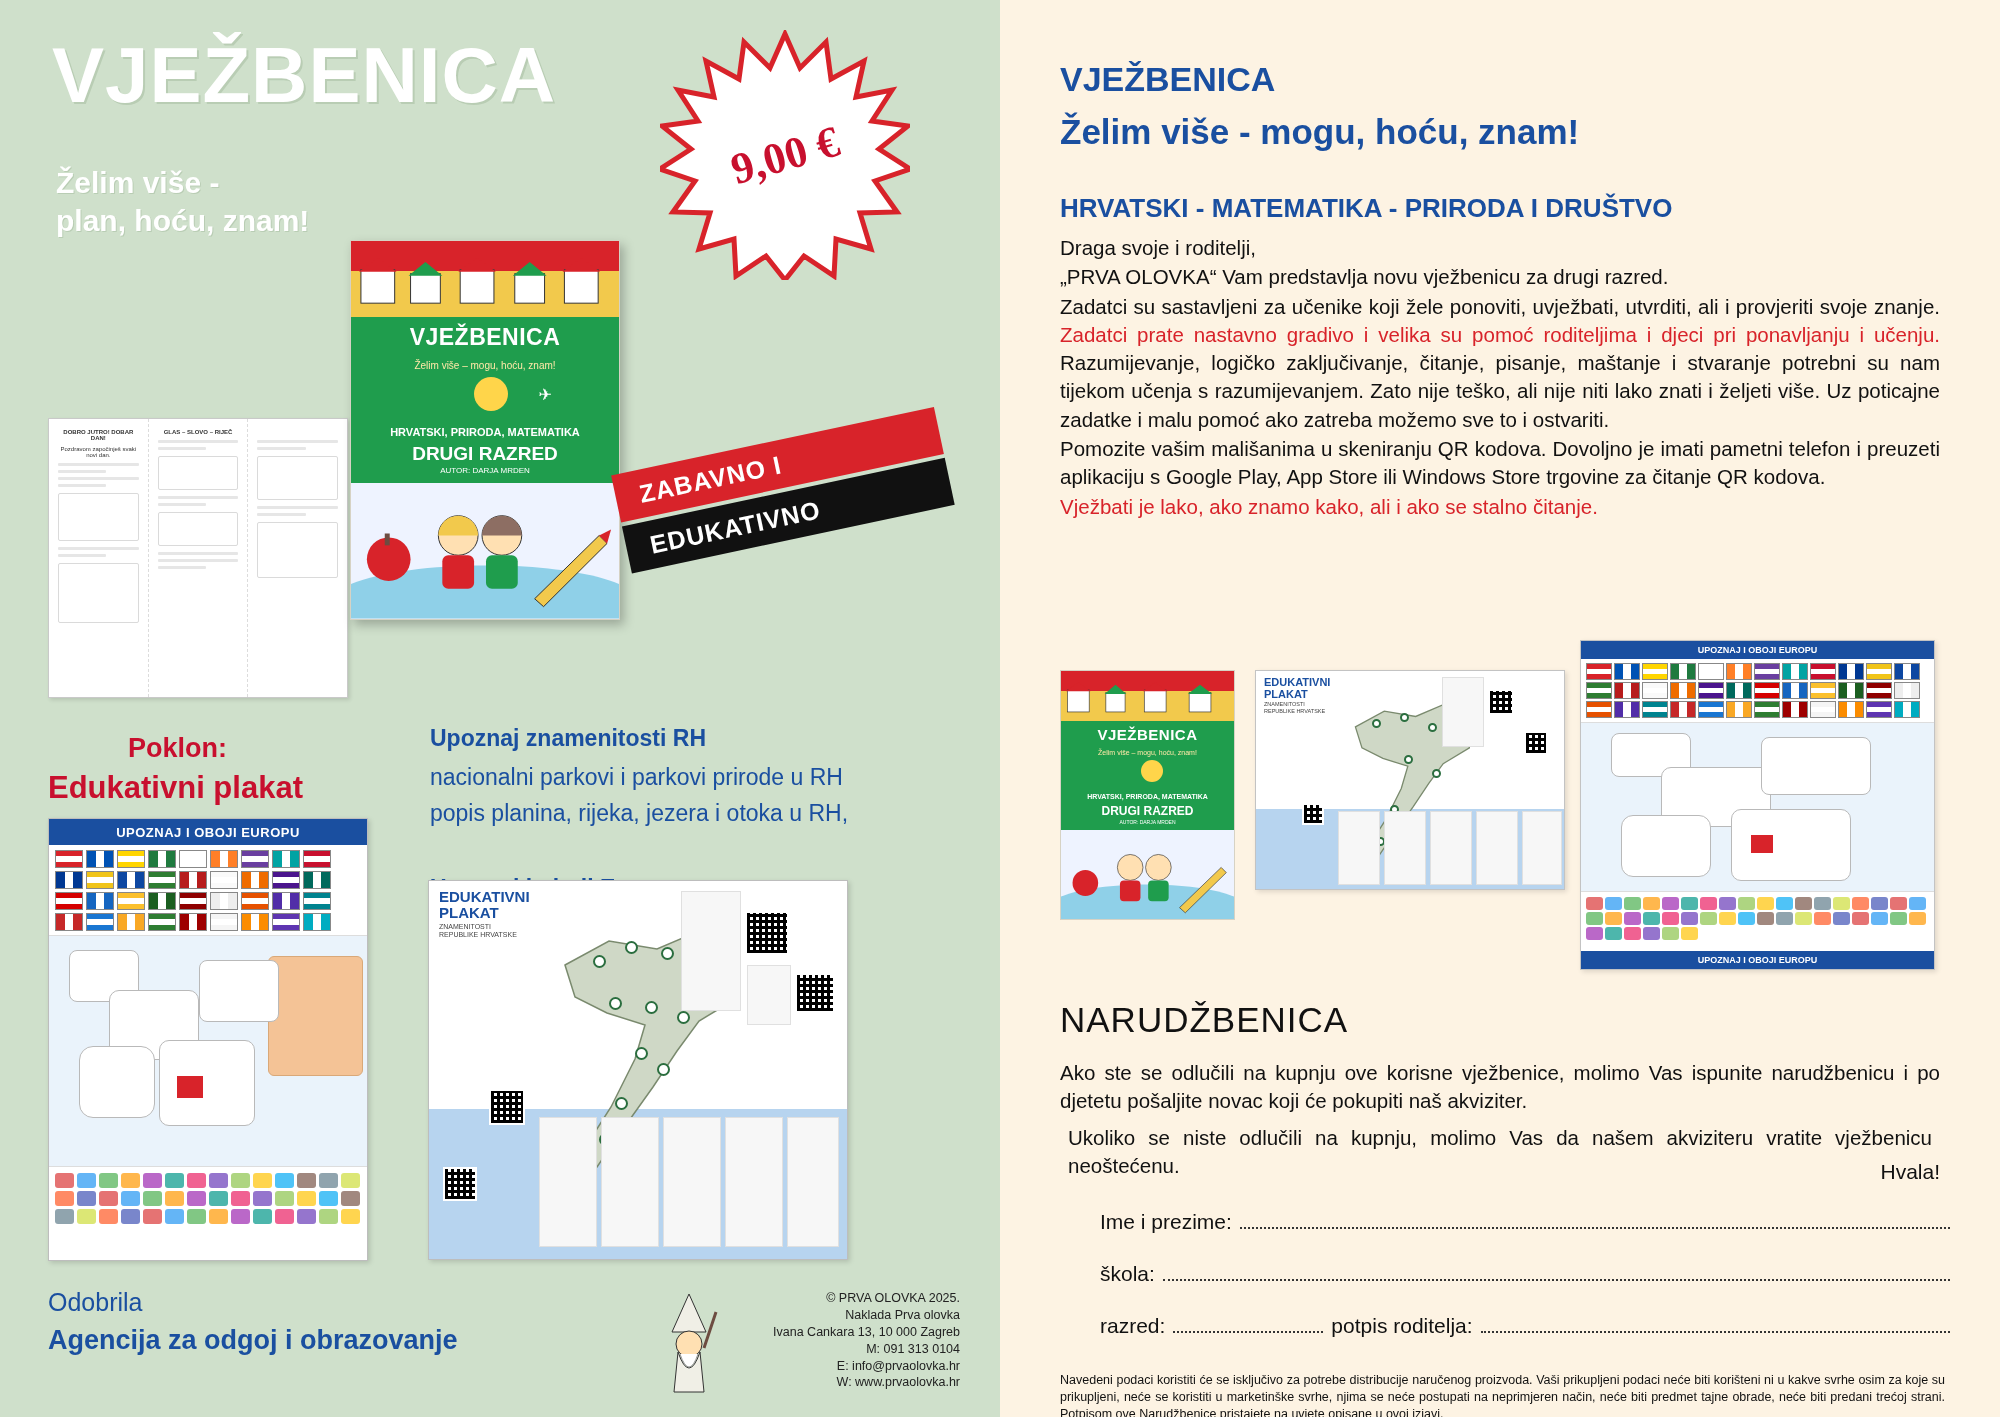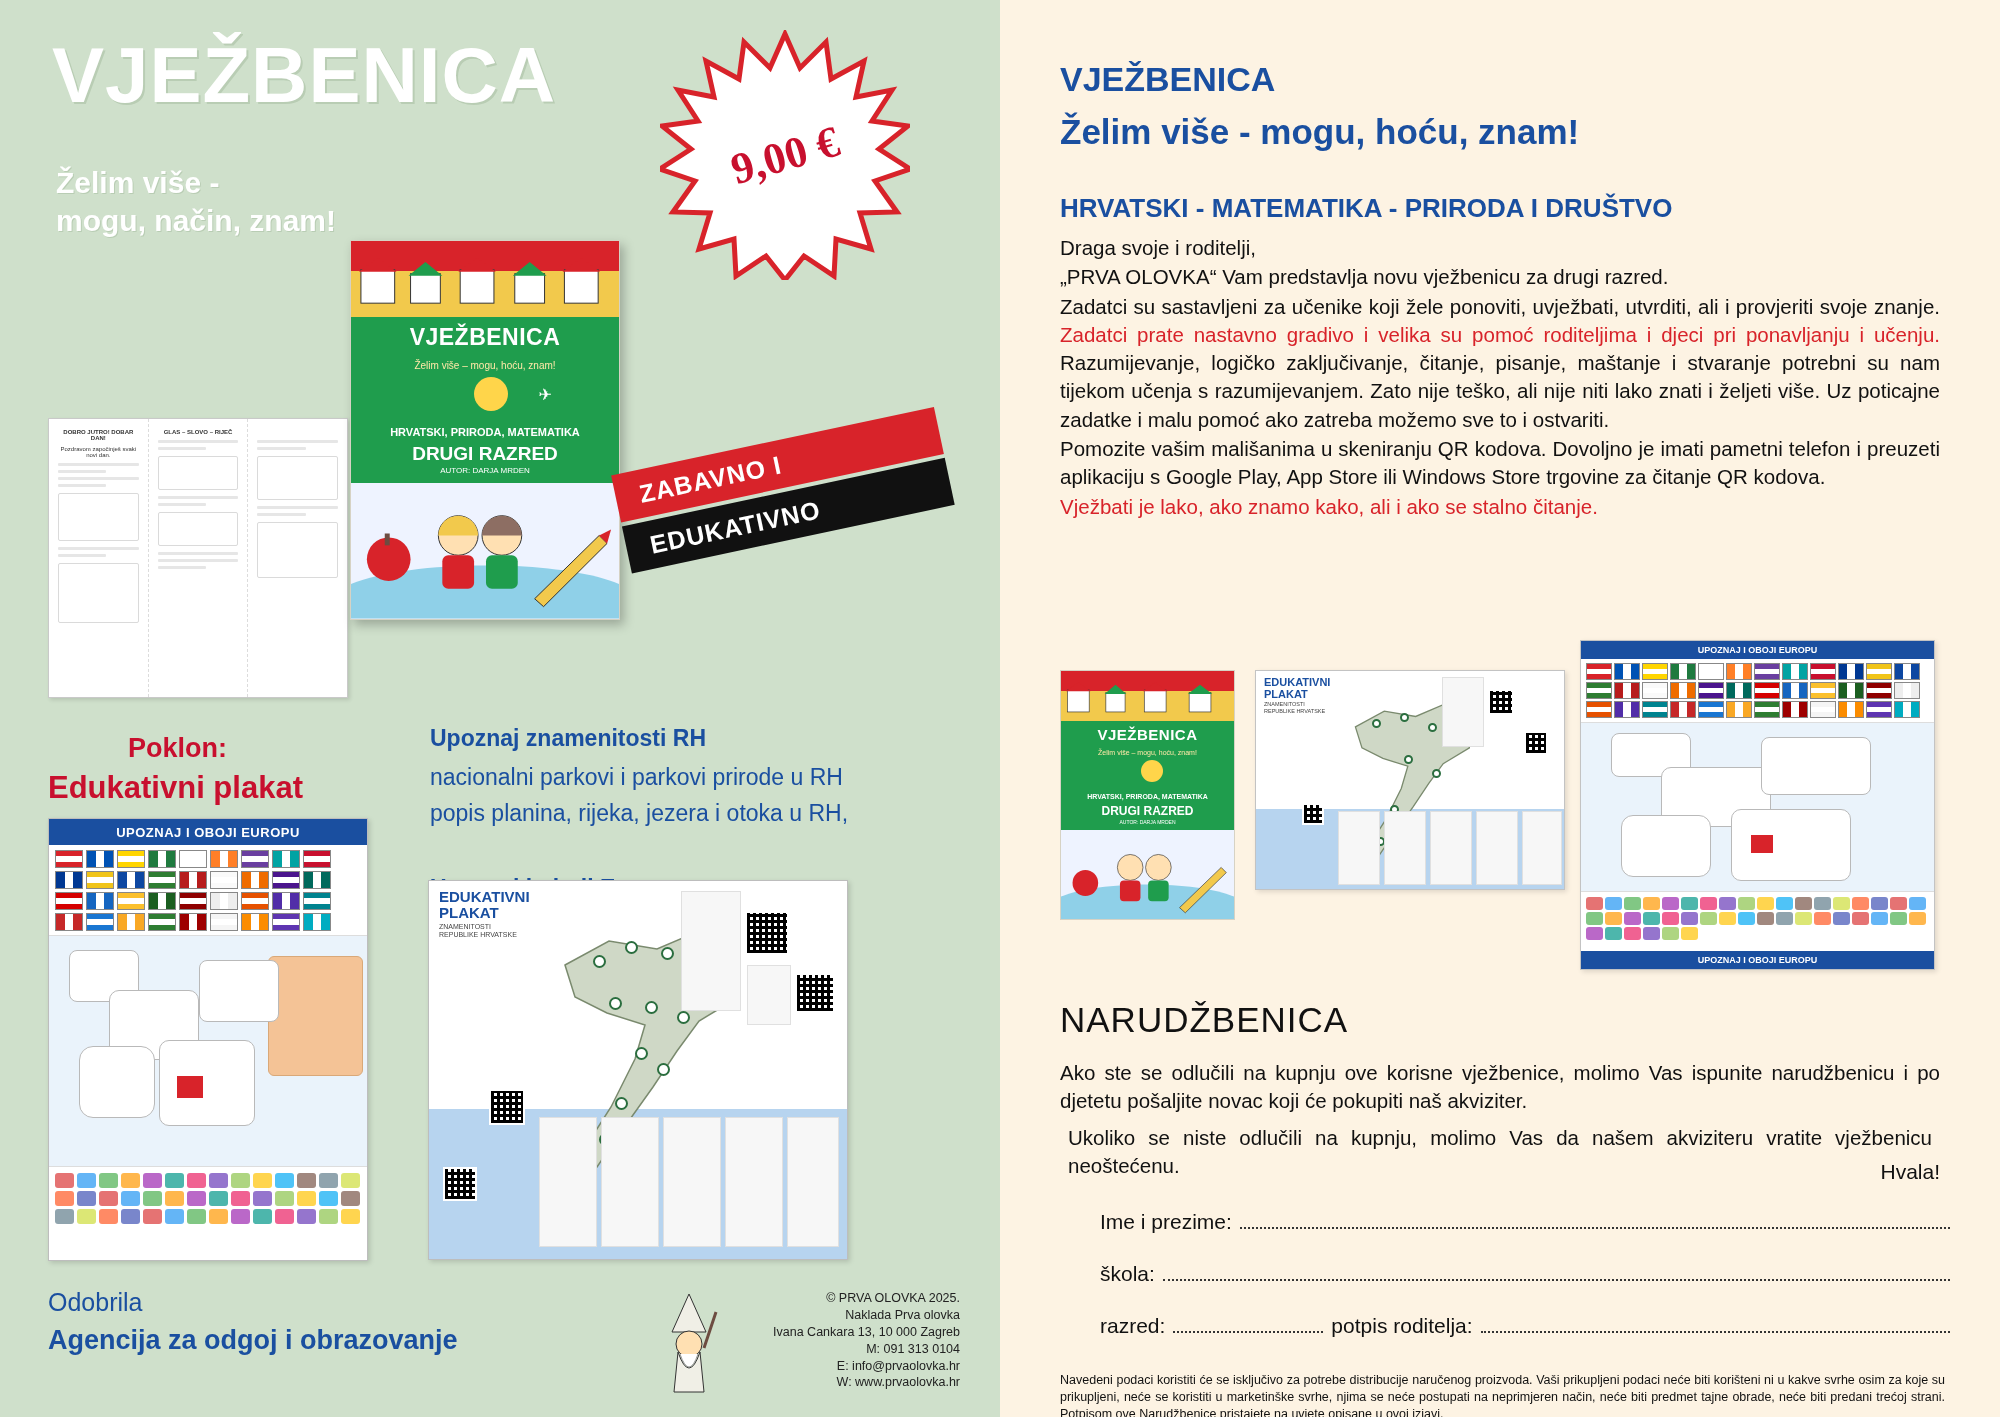--- a/index.html
+++ b/index.html
@@ -245,21 +245,21 @@
 </head>
 <body>
 
 <div class="page">
 
   <div class="left">
     <div class="left-inner">
 
       <div class="title-main">VJEŽBENICA</div>
       <div class="title-sub" style="white-space:pre-line;">Želim više -
-mogu, način, znam!</div>
+plan, hoću, znam!</div>
 
       <div class="burst">
         <svg viewBox="0 0 250 250" width="250" height="250" aria-hidden="true">
           <polygon points="125,4 140,38 166,12 171,49 204,31 196,67 232,60 212,91 248,96 219,119 250,139 215,151 237,182 200,183 211,219 176,209 174,246 144,226 125,250 106,226 76,246 74,209 39,219 50,183 13,182 35,151 0,139 31,119 2,96 38,91 18,60 54,67 46,31 79,49 84,12 110,38" fill="#ffffff" stroke="#d8232a" stroke-width="5"></polygon>
         </svg>
         <div class="price">9,00 €</div>
       </div>
 
       <div class="worksheets">
         <div class="ws-col">

